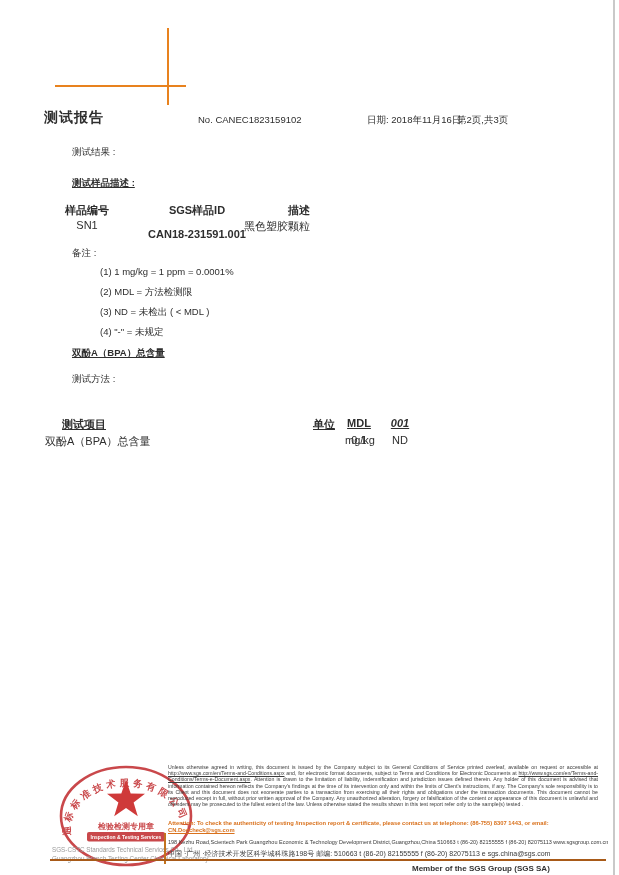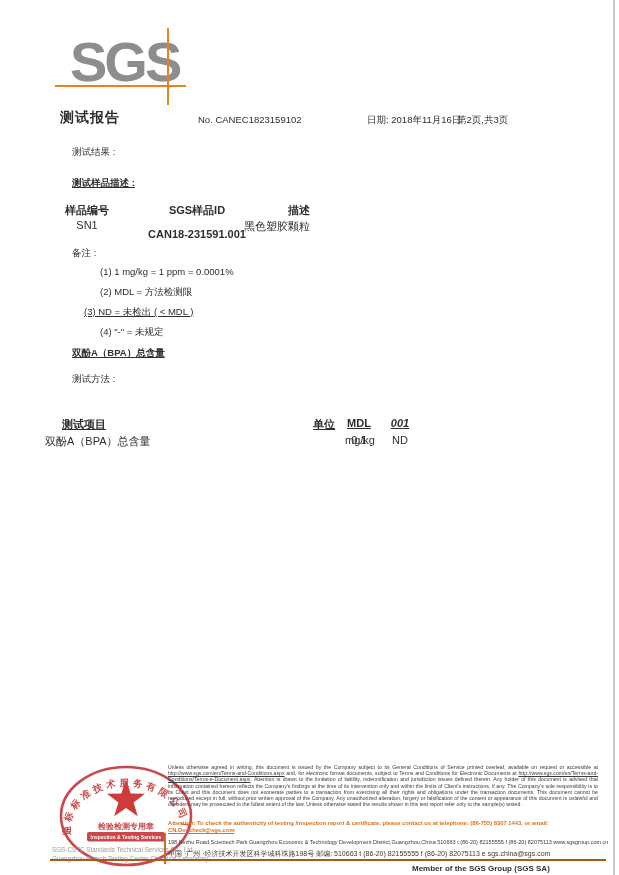--- a/index.html
+++ b/index.html
@@ -39,43 +39,42 @@
   .addr2 { top:849px; font-size:7px; }
   .foot-vsep { position:absolute; left:164px; top:833px; width:1.5px; height:31px; background:#c2731f; }
   .foot-hr { position:absolute; left:50px; top:859px; width:556px; height:2px; background:#a85a18; }
   .member { position:absolute; left:412px; top:864px; font-size:8px; font-weight:600; color:#333; white-space:nowrap; }
 </style>
 </head>
 <body>
 
 <div class="page">
 
-  <div class="logo-text">SGS</div>
   <div class="logo-hline"></div>
   <div class="logo-vline"></div>
 
-  <div class="t title" style="left:60px; top:109px;text-align:right;">测试报告</div>
+  <div class="t title" style="left:44px; top:109px;text-align:right;">测试报告</div>
   <div class="t meta" style="left:198px; top:114px;">No. CANEC1823159102</div>
   <div class="t meta" style="left:367px; top:114px;">日期: 2018年11月16日</div>
   <div class="t meta" style="left:457px; top:114px;">第2页,共3页</div>
 
   <div class="t lbl" style="left:52px; top:146px;">测试结果 :</div>
   <div class="t lbl bold ul" style="left:52px; top:177px;">测试样品描述 :</div>
 
   <div class="cell bold ctr" style="left:52px; top:203px; width:70px;">样品编号</div>
   <div class="cell bold ctr" style="left:132px; top:203px; width:130px;">SGS样品ID</div>
   <div class="cell bold" style="left:244px; top:203px;margin-left:44px;">描述</div>
   <div class="cell ctr" style="left:52px; top:219px; width:70px;">SN1</div>
   <div class="cell ctr" style="left:132px; top:228px; width:130px;font-weight:bold;">CAN18-231591.001</div>
   <div class="cell" style="left:244px; top:219px;">黑色塑胶颗粒</div>
 
   <div class="t lbl" style="left:52px; top:247px;">备注 :</div>
   <div class="t lbl" style="left:80px; top:266px;">(1) 1 mg/kg = 1 ppm = 0.0001%</div>
   <div class="t lbl" style="left:80px; top:286px;">(2) MDL = 方法检测限</div>
-  <div class="t lbl" style="left:64px; top:306px;text-decoration:underline;">(3) ND = 未检出 ( &lt; MDL )</div>
+  <div class="t lbl" style="left:80px; top:306px;">(3) ND = 未检出 ( &lt; MDL )</div>
   <div class="t lbl" style="left:80px; top:326px;">(4) "-" = 未规定</div>
 
   <div class="t lbl bold ul" style="left:52px; top:347px;">双酚A（BPA）总含量</div>
 
   <div class="t lbl" style="left:52px; top:373px;text-align:center;">测试方法 :</div>
 
   <div class="cell bold ul" style="left:62px; top:417px;">测试项目</div>
   <div class="cell bold ul ctr" style="left:304px; top:417px; width:40px;">单位</div>
   <div class="cell bold ul ctr" style="left:343px; top:417px; width:32px;">MDL</div>
   <div class="cell bold iul ctr" style="left:384px; top:417px; width:32px;">001</div>

